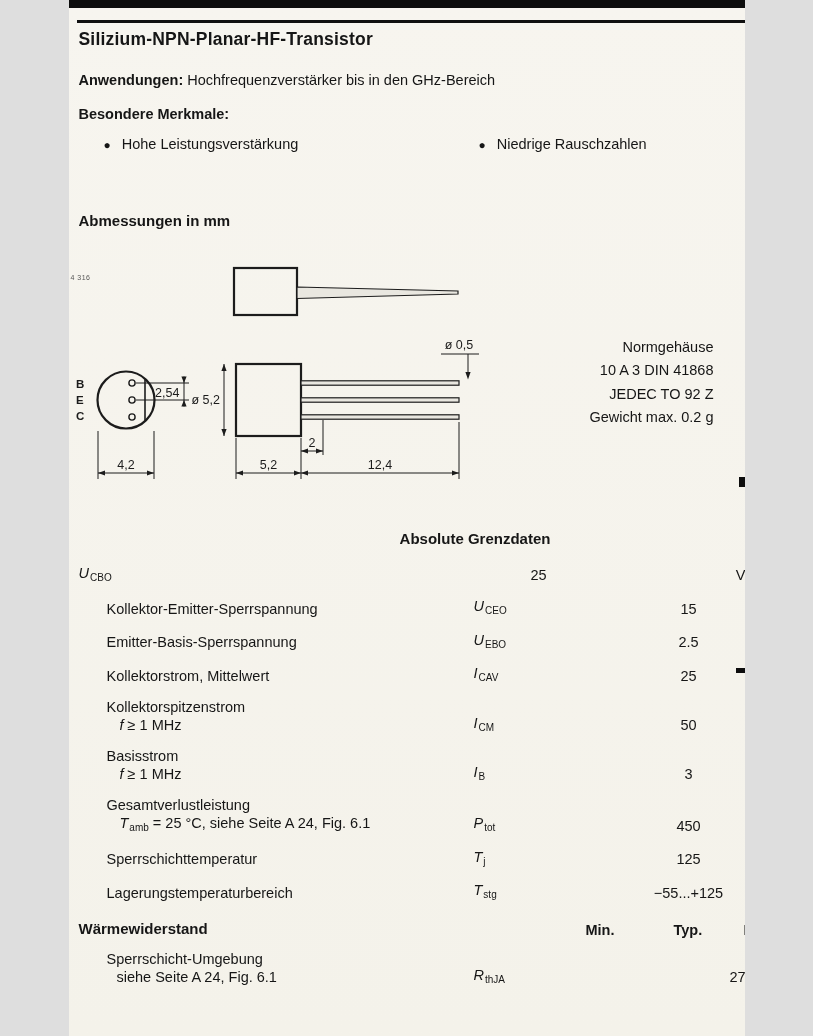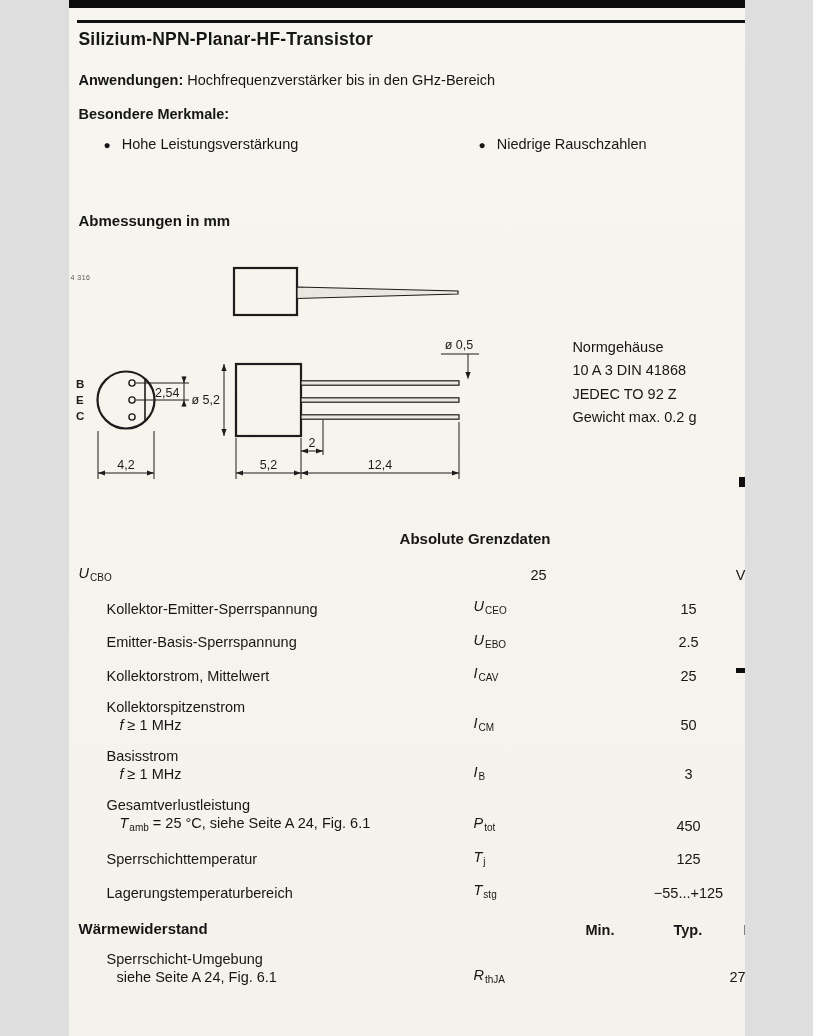--- a/index.html
+++ b/index.html
@@ -28,21 +28,21 @@
 
   .dim-h  { left:10px; top:212px; font-weight:bold; font-size:15px; }
   .note   { left:2px; top:274px; font-size:7px; color:#555; letter-spacing:.5px; }
   .drawing{ left:0; top:252px; }
   .drawing svg text { font-family:"Liberation Sans", sans-serif; fill:#1c1c1c; font-size:12.5px; }
   .drawing svg .pin { font-size:11.5px; font-weight:bold; }
   .drawing svg .ln  { stroke:#1c1c1c; stroke-width:1; fill:none; }
   .drawing svg .thick { stroke:#1c1c1c; stroke-width:2.2; fill:none; }
   .drawing svg .ar  { fill:#1c1c1c; stroke:none; }
   .drawing svg .lead { fill:#e9e7e0; stroke:#1c1c1c; stroke-width:1.2; }
-  .caseinfo { right:48px; top:336px; line-height:23.3px; }
+  .caseinfo { right:31px; top:336px; text-align:right; line-height:23.3px; }
 
   .limits { left:10px; top:530px; width:793px; }
   .sec-h  { font-weight:bold; font-size:15px; margin-bottom:8px;text-align:center; }
   .trow   { display:grid; grid-template-columns:395px 150px 150px 1fr; align-items:end; padding:7px 0 6px; }
   .c-label{ padding-left:28px; }
   .cond   { margin-left:13px; }
   .c-sym i, .cond i { font-style:italic; }
   .ss     { font-size:10px; vertical-align:-3px; margin-left:1px; font-style:normal; }
   .c-val  { text-align:center; padding-right:20px; }
   .c-unit { text-align:right; padding-right:28px; }

